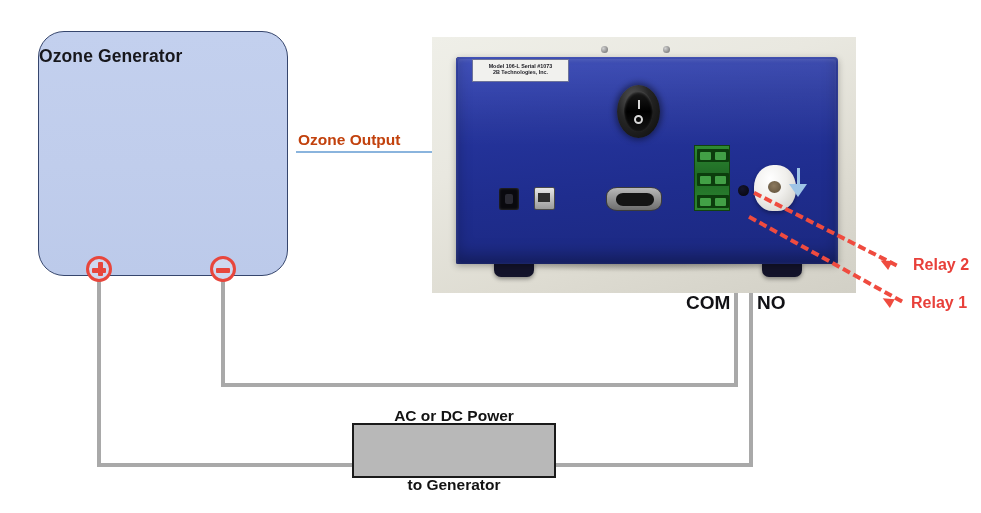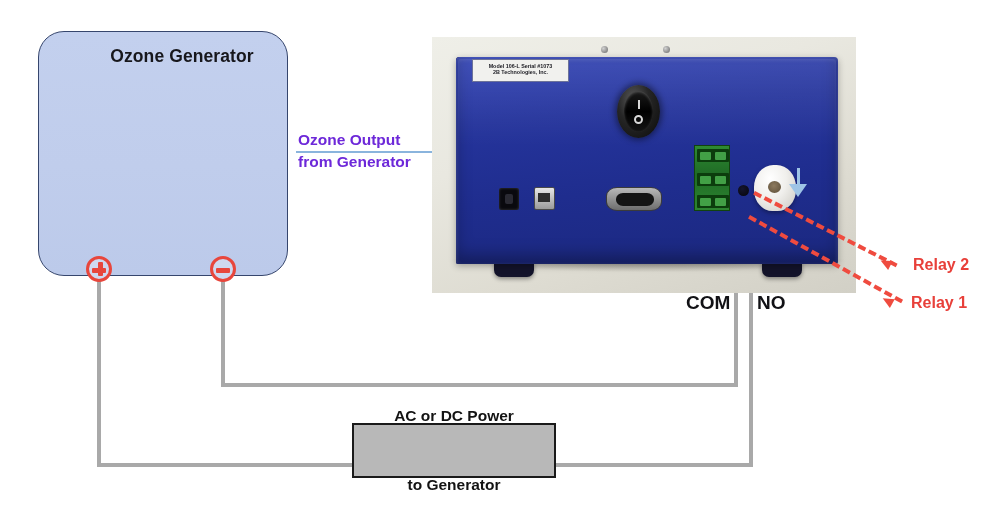--- a/index.html
+++ b/index.html
@@ -28,26 +28,25 @@
     background: linear-gradient(180deg, #c3d0ee 0%, #c0cdec 55%, #bccaea 100%);
     border: 1.6px solid #36466d;
     border-radius: 26px;
     box-sizing: border-box;
   }
   .generator-title {
     position: absolute;
     left: 0;
     top: 14px;
     width: 100%;
-    text-align: center;
+    text-align: left;
     font-size: 17.5px;
     font-weight: bold;
     color: #17171c;
     letter-spacing: 0.1px;
-    padding-left: 19px;
   }
 
   
   .terminal {
     position: absolute;
     width: 26px;
     height: 26px;
     border-radius: 50%;
     border: 3px solid #e8463c;
     background: #cfd9f0;
@@ -111,21 +110,21 @@
     left: 298px;
     top: 129px;
     width: 150px;
     text-align: left;
     line-height: 1.45;
   }
   .ozone-callout span {
     display: block;
     font-size: 15.5px;
     font-weight: bold;
-    color: #6d28d9;
+    color: #c2410c;
     white-space: nowrap;
   }
   .callout-line {
     position: absolute;
     background: #8ab4dd;
   }
 
   
   .io-label {
     position: absolute;
@@ -473,21 +472,20 @@
   <div class="terminal" id="terminal-plus">
     <div class="bar-h"></div>
     <div class="bar-v"></div>
   </div>
   <div class="terminal" id="terminal-minus">
     <div class="bar-h"></div>
   </div>
 
   <div class="ozone-callout">
     <span>Ozone Output</span>
-    <span>from Generator</span>
   </div>
 
   <div class="callout-line" style="left:296px; top:151px; width:504px; height:2px;"></div>
   <div class="callout-line" style="left:798px; top:151px; width:2px; height:40px;"></div>
 
   <div class="photo">
 
     <div class="device-shadow"></div>
     <div class="foot" id="foot-left"></div>
     <div class="foot" id="foot-right"></div>

